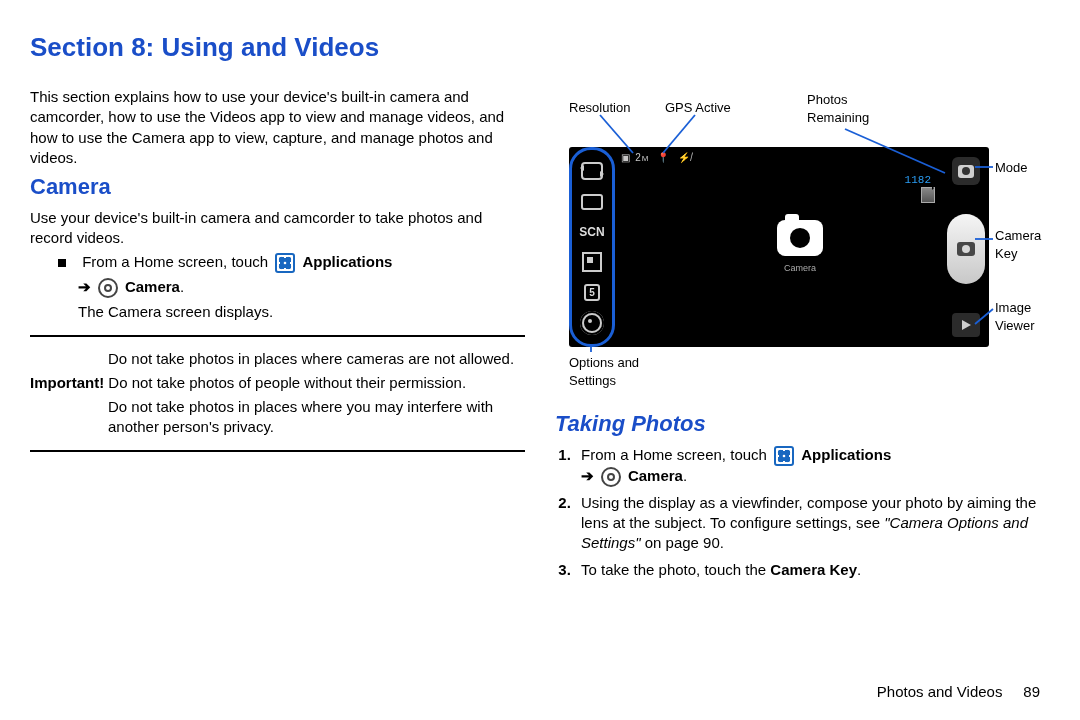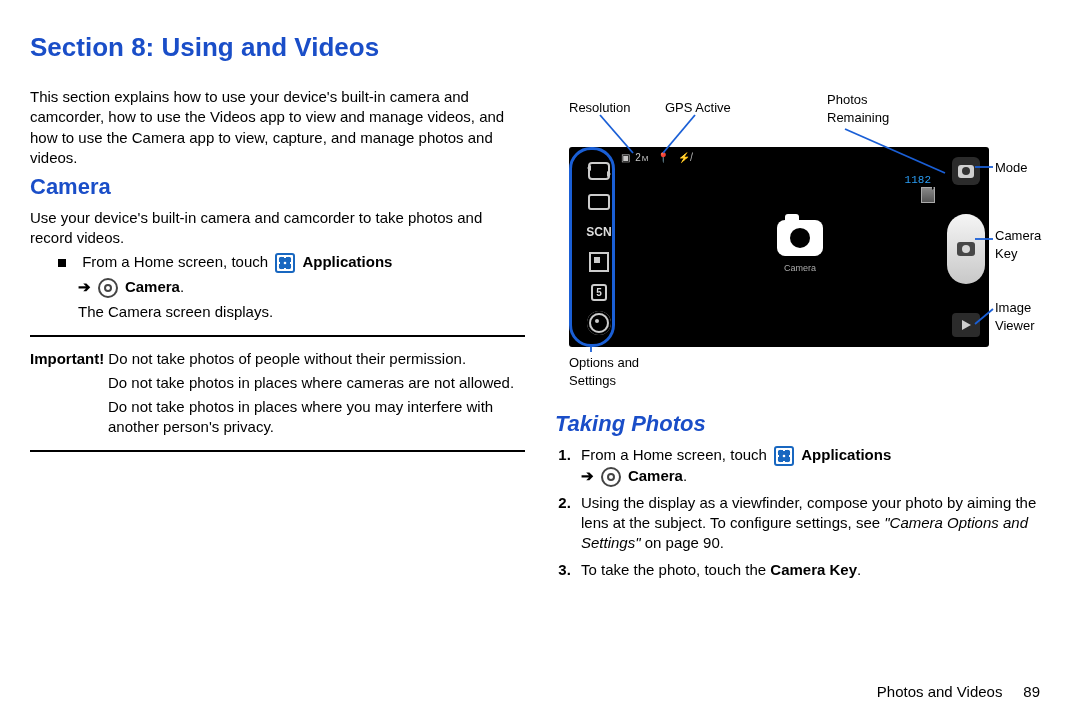--- a/index.html
+++ b/index.html
@@ -25,21 +25,21 @@
   .cam-icon{display:inline-block;width:16px;height:16px;border:2px solid #444;border-radius:50%;vertical-align:middle;position:relative;margin:0 3px}
   .cam-icon:after{content:"";position:absolute;left:4px;top:4px;width:4px;height:4px;border:2px solid #444;border-radius:50%}
   ol{margin:4px 0 4px 0;padding-left:20px}
   ol li{margin-bottom:6px;padding-left:6px}
   ol li::marker{font-weight:700}
   
   .diagram{position:relative;width:480px;height:300px;margin-top:16px;font-size:13px}
   .dlabel{position:absolute;white-space:nowrap}
   .leader{stroke:#1a5fd6;stroke-width:1.8;fill:none}
   .screen{position:absolute;left:14px;top:48px;width:420px;height:200px;background:#000;border-radius:3px}
-  .sidebar{position:absolute;left:0;top:0;width:46px;height:200px;border:3px solid #1a5fd6;border-radius:22px;box-sizing:border-box;display:flex;flex-direction:column;align-items:flex-end;justify-content:space-around;padding:6px 0}
+  .sidebar{position:absolute;left:0;top:0;width:46px;height:200px;border:3px solid #1a5fd6;border-radius:22px;box-sizing:border-box;display:flex;flex-direction:column;align-items:center;justify-content:space-around;padding:6px 0}
   .sicon{width:26px;height:22px;color:#ddd;display:flex;align-items:center;justify-content:center;font-size:12px;font-weight:700}
   .topbar{position:absolute;left:52px;top:4px;color:#c8c8c8;font-size:10px;letter-spacing:1px}
   .remain{position:absolute;right:58px;top:26px;color:#2a9df4;font-size:11px;font-family:Liberation Mono, monospace}
   .sdcard{position:absolute;right:54px;top:40px;width:12px;height:14px;border:1px solid #aaa;background:linear-gradient(#888,#555)}
   .sdcard:before{content:"";position:absolute;right:-2px;top:-2px;border:2px solid transparent;border-left-color:#000}
   .rightpanel{position:absolute;right:0;top:0;width:46px;height:200px;display:flex;flex-direction:column;align-items:center;justify-content:space-between;padding:10px 0;box-sizing:border-box}
   .r-mode{width:28px;height:28px;background:#2b2b2b;border-radius:6px;display:flex;align-items:center;justify-content:center}
   .r-key{width:38px;height:70px;background:linear-gradient(#f5f5f5,#c8c8c8);border-radius:20px;display:flex;align-items:center;justify-content:center}
   .r-img{width:28px;height:24px;background:#2b2b2b;border-radius:4px;display:flex;align-items:center;justify-content:center}
   .center-cam{position:absolute;left:55%;top:50%;transform:translate(-50%,-50%);text-align:center;color:#aaa;font-size:9px}
@@ -73,37 +73,37 @@
       </p>
       <p class="indent" style="margin-left:48px">
         <span class="arrow">➔</span>
         <span class="cam-icon"></span>
         <span class="b">Camera</span><span>.</span>
       </p>
       <p class="indent" style="margin-left:48px">The Camera screen displays.</p>
 
       <hr class="rule">
 
+      <p style="margin-left:78px">Do not take photos in places where cameras are not allowed.</p>
       <p>
         <span class="b">Important!</span>
         <span>Do not take photos of people without their permission.</span>
       </p>
-      <p style="margin-left:78px">Do not take photos in places where cameras are not allowed.</p>
       <p style="margin-left:78px">Do not take photos in places where you may interfere with another person's privacy.</p>
 
       <hr class="rule">
     </div>
 
     <div class="col">
 
       <div class="diagram">
 
         <div class="dlabel" style="left:14px;top:0">Resolution</div>
         <div class="dlabel" style="left:110px;top:0">GPS Active</div>
-        <div class="dlabel" style="left:272px;top:-8px;white-space:pre">Photos
+        <div class="dlabel" style="left:252px;top:-8px;white-space:pre">Photos
 Remaining</div>
         <div class="dlabel" style="left:440px;top:60px">Mode</div>
         <div class="dlabel" style="left:440px;top:128px;white-space:pre">Camera
 Key</div>
         <div class="dlabel" style="left:440px;top:200px;white-space:pre">Image
 Viewer</div>
         <div class="dlabel" style="left:14px;top:255px;white-space:pre">Options and
 Settings</div>
 
         <div class="screen">

